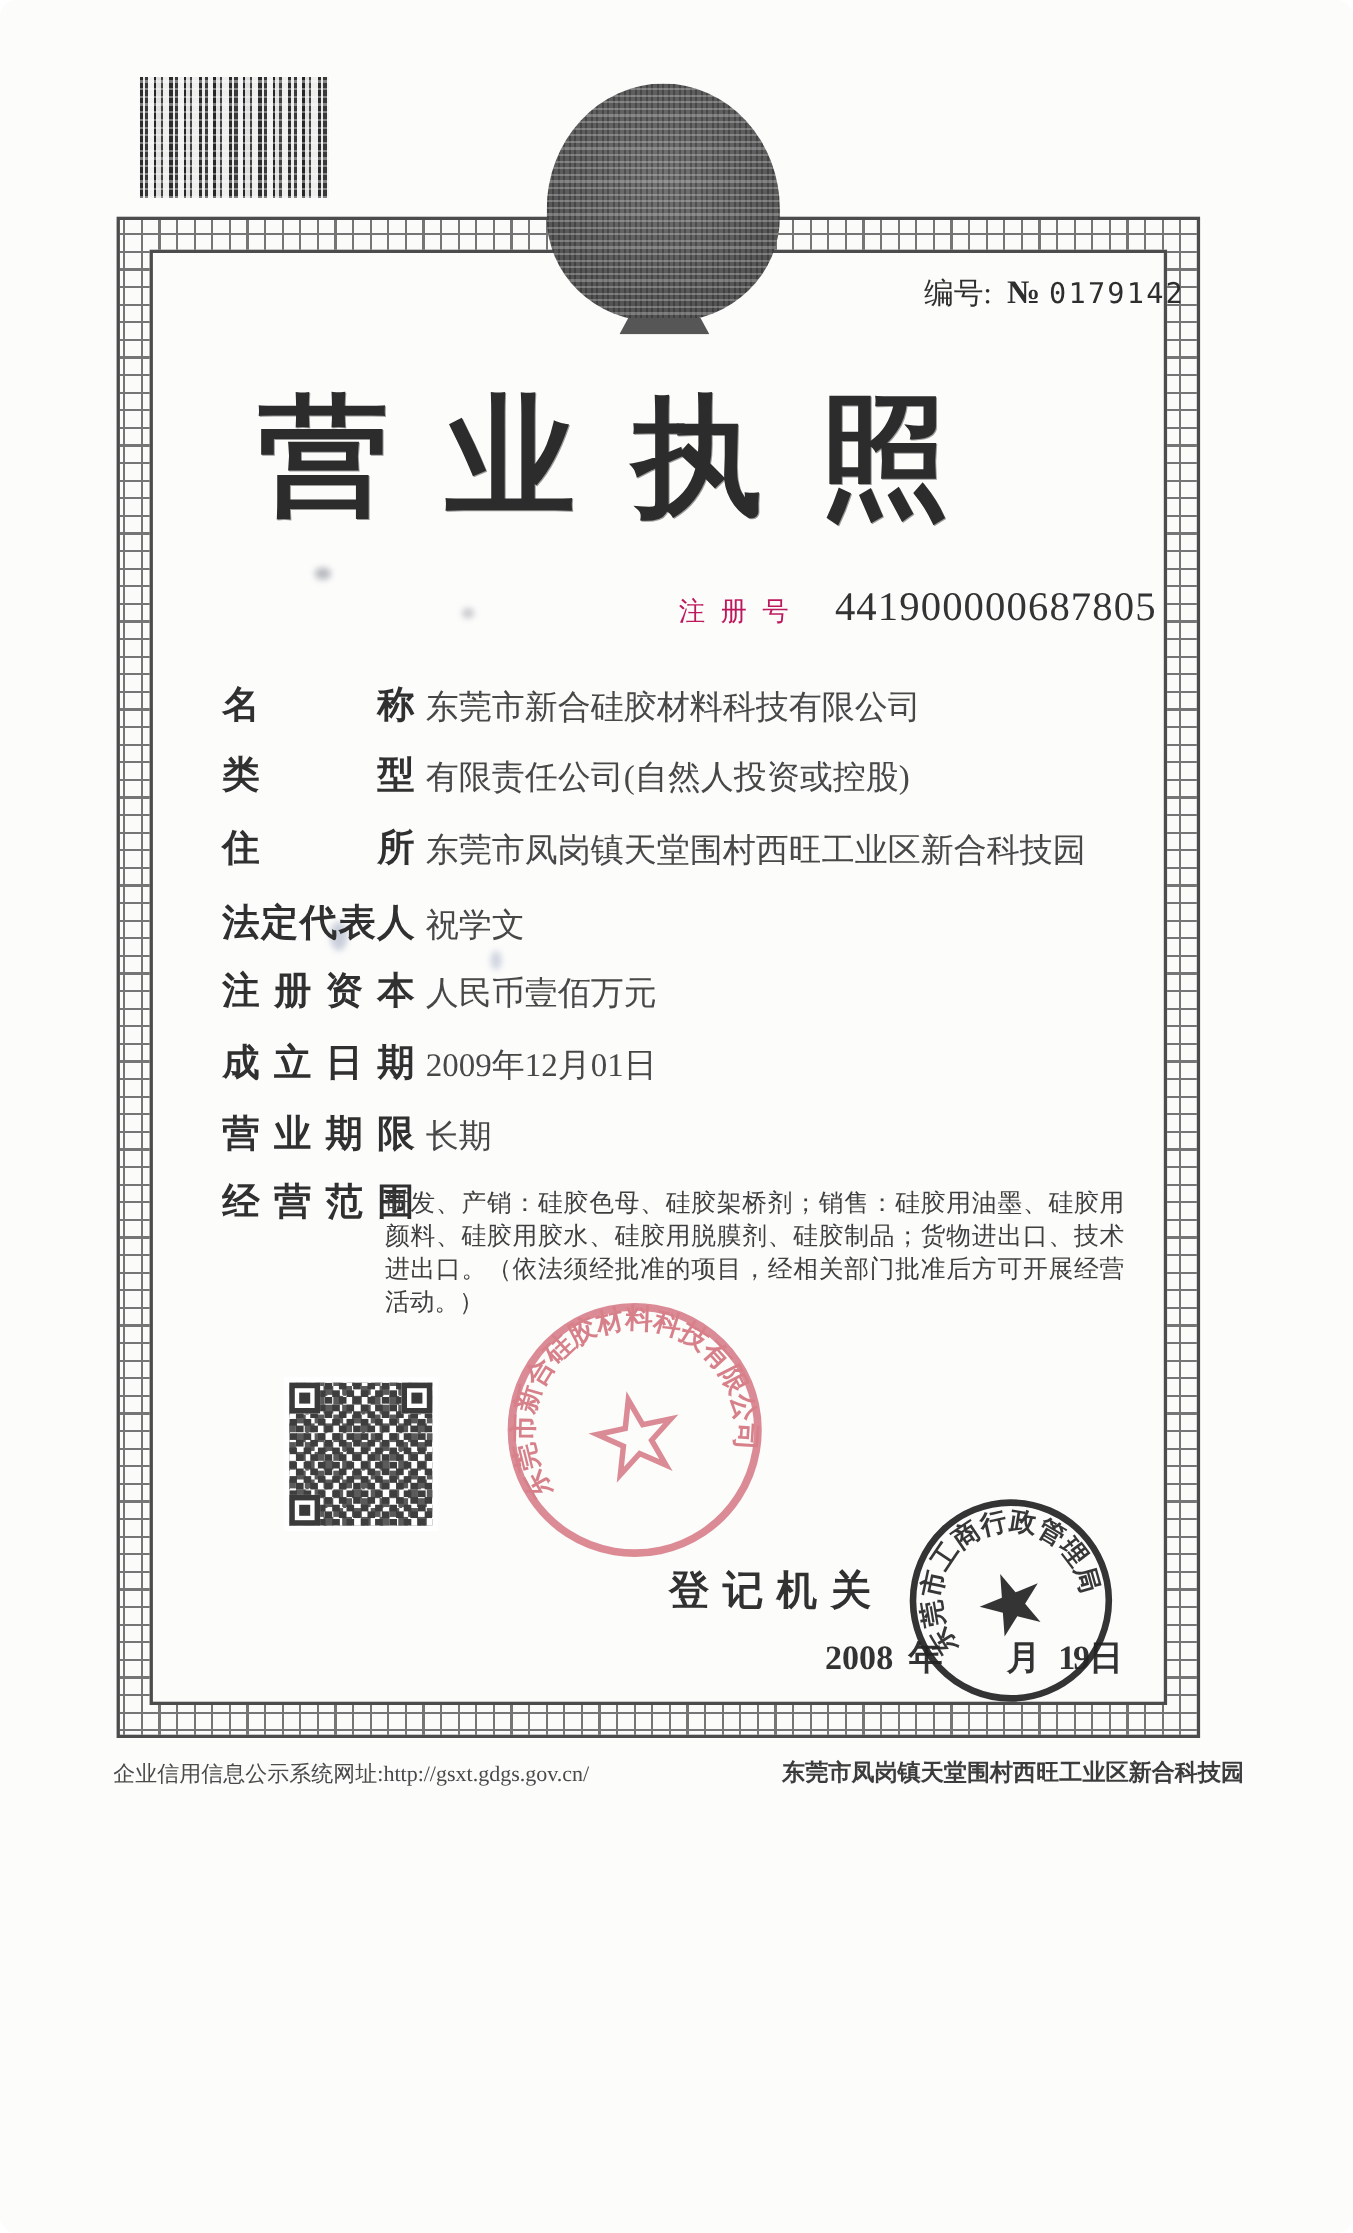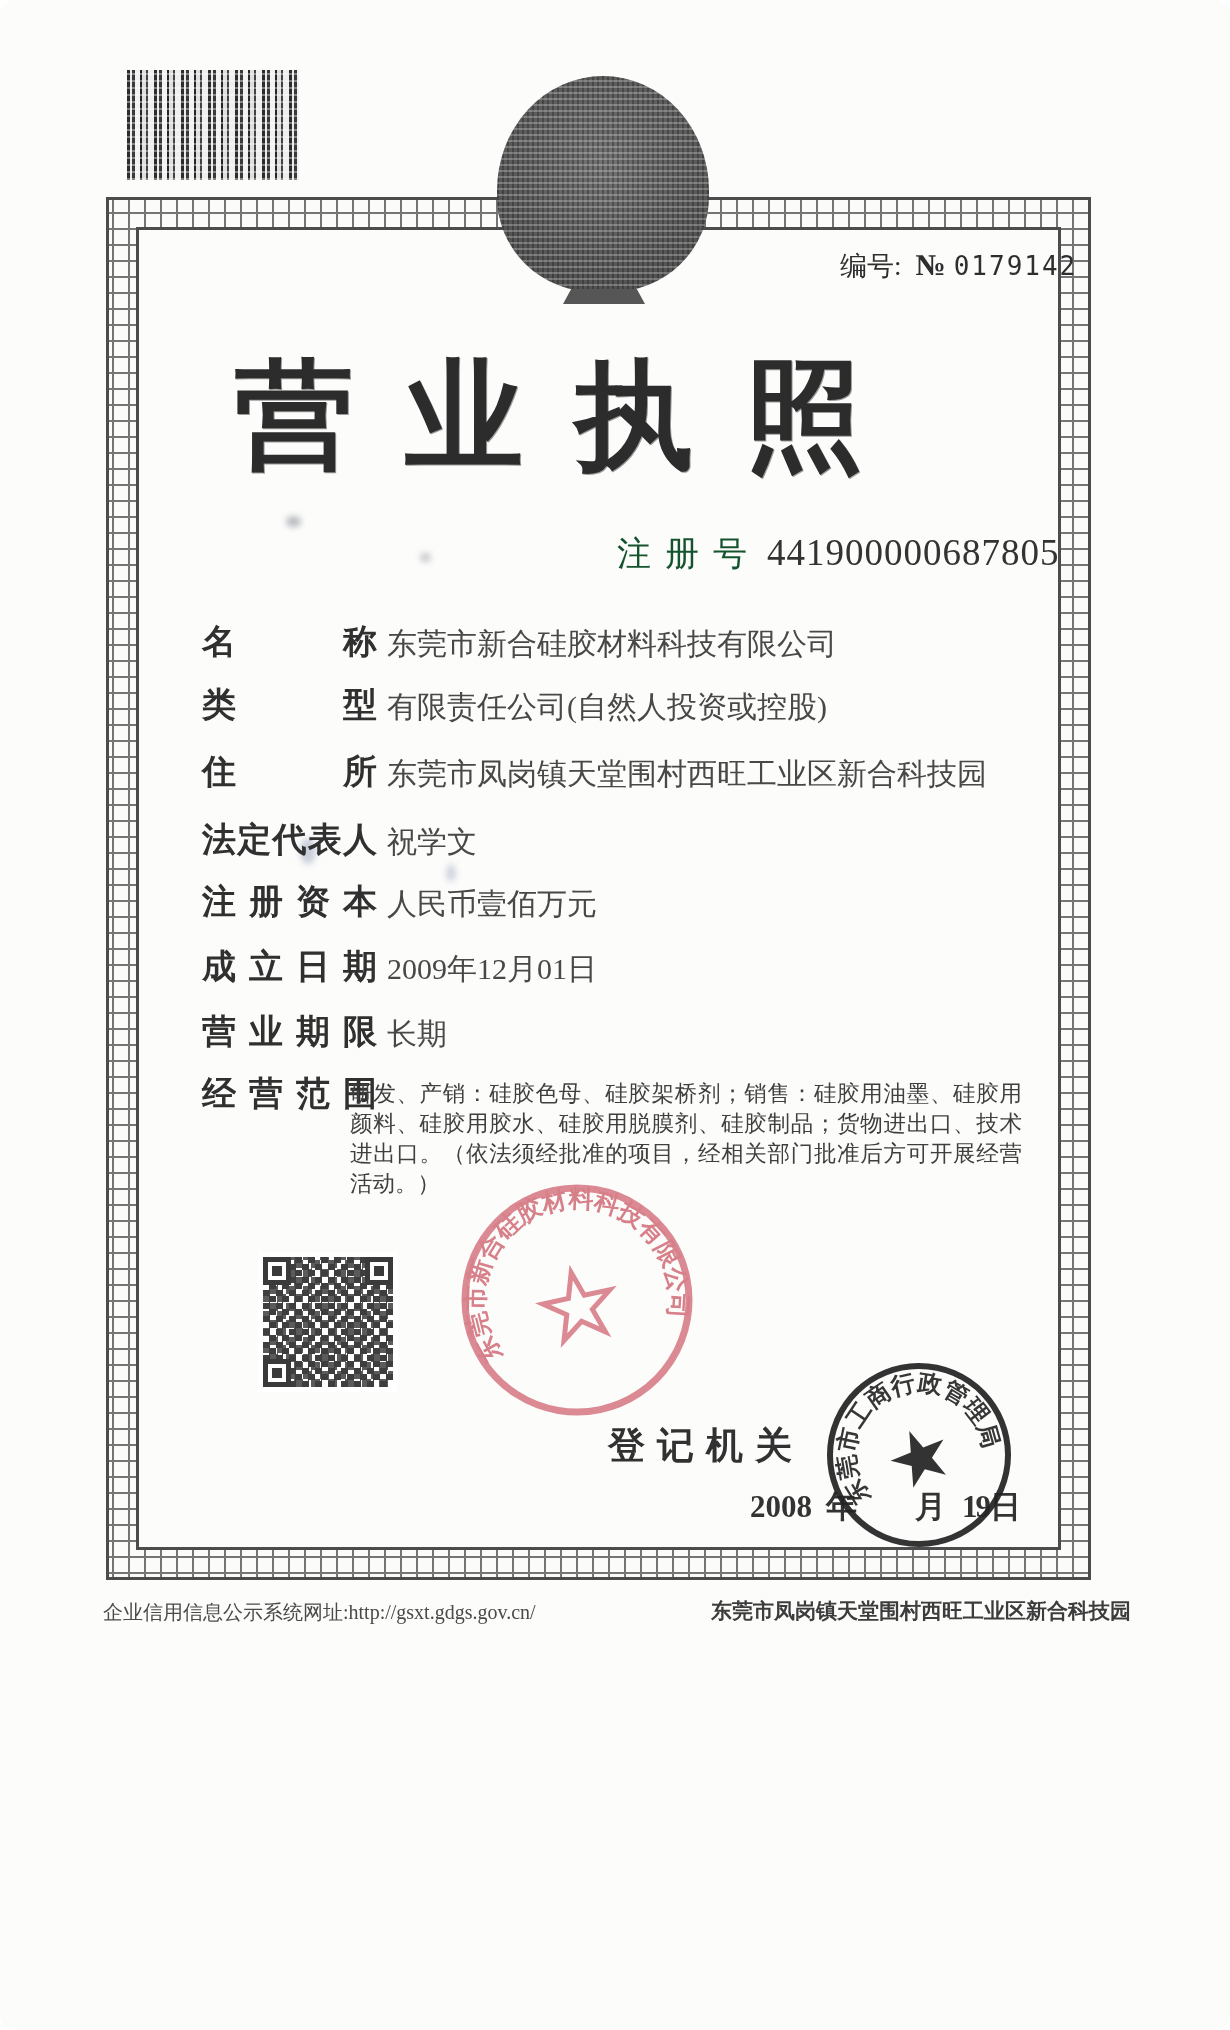--- a/index.html
+++ b/index.html
@@ -55,22 +55,22 @@
   .title {
     position:absolute; left:0; top:356px; width:1230px; z-index:4;
     text-align:center; transform:translateX(-40px);
     font-family:"Liberation Sans", sans-serif; font-weight:900;
     font-size:118px; letter-spacing:52px; color:#2c2c2c; line-height:1;
     text-shadow:1px 1px 0 rgba(90,90,90,.6);
   }
 
   
   .reg-line { position:absolute; left:617px; top:531px; z-index:4; white-space:nowrap; }
-  .reg-line .reg-label { font-size:34px; letter-spacing:14px; color:#14532d; }
-  .reg-line .reg-number { font-size:37px; color:#333; margin-left:2px; letter-spacing:1px; }
+  .reg-line .reg-label { font-size:24px; letter-spacing:14px; color:#be185d; }
+  .reg-line .reg-number { font-size:37px; color:#333; margin-left:24px; letter-spacing:1px; }
 
   
   .field-row { position:absolute; left:202px; display:flex; align-items:flex-start; z-index:4; }
   .field-label { flex:0 0 175px; font-size:34px; color:#303030; line-height:1.1; font-weight:600; }
   .justify-chars { display:flex; justify-content:space-between; }
   .field-value { margin-left:10px; font-size:30px; color:#484848; line-height:1.2; padding-top:3px; white-space:nowrap; }
   .field-value.para {
     margin-left:-27px; width:672px; white-space:normal;
     font-size:22.5px; line-height:30px; text-align:justify; padding-top:4px; color:#3f3f3f;
   }

